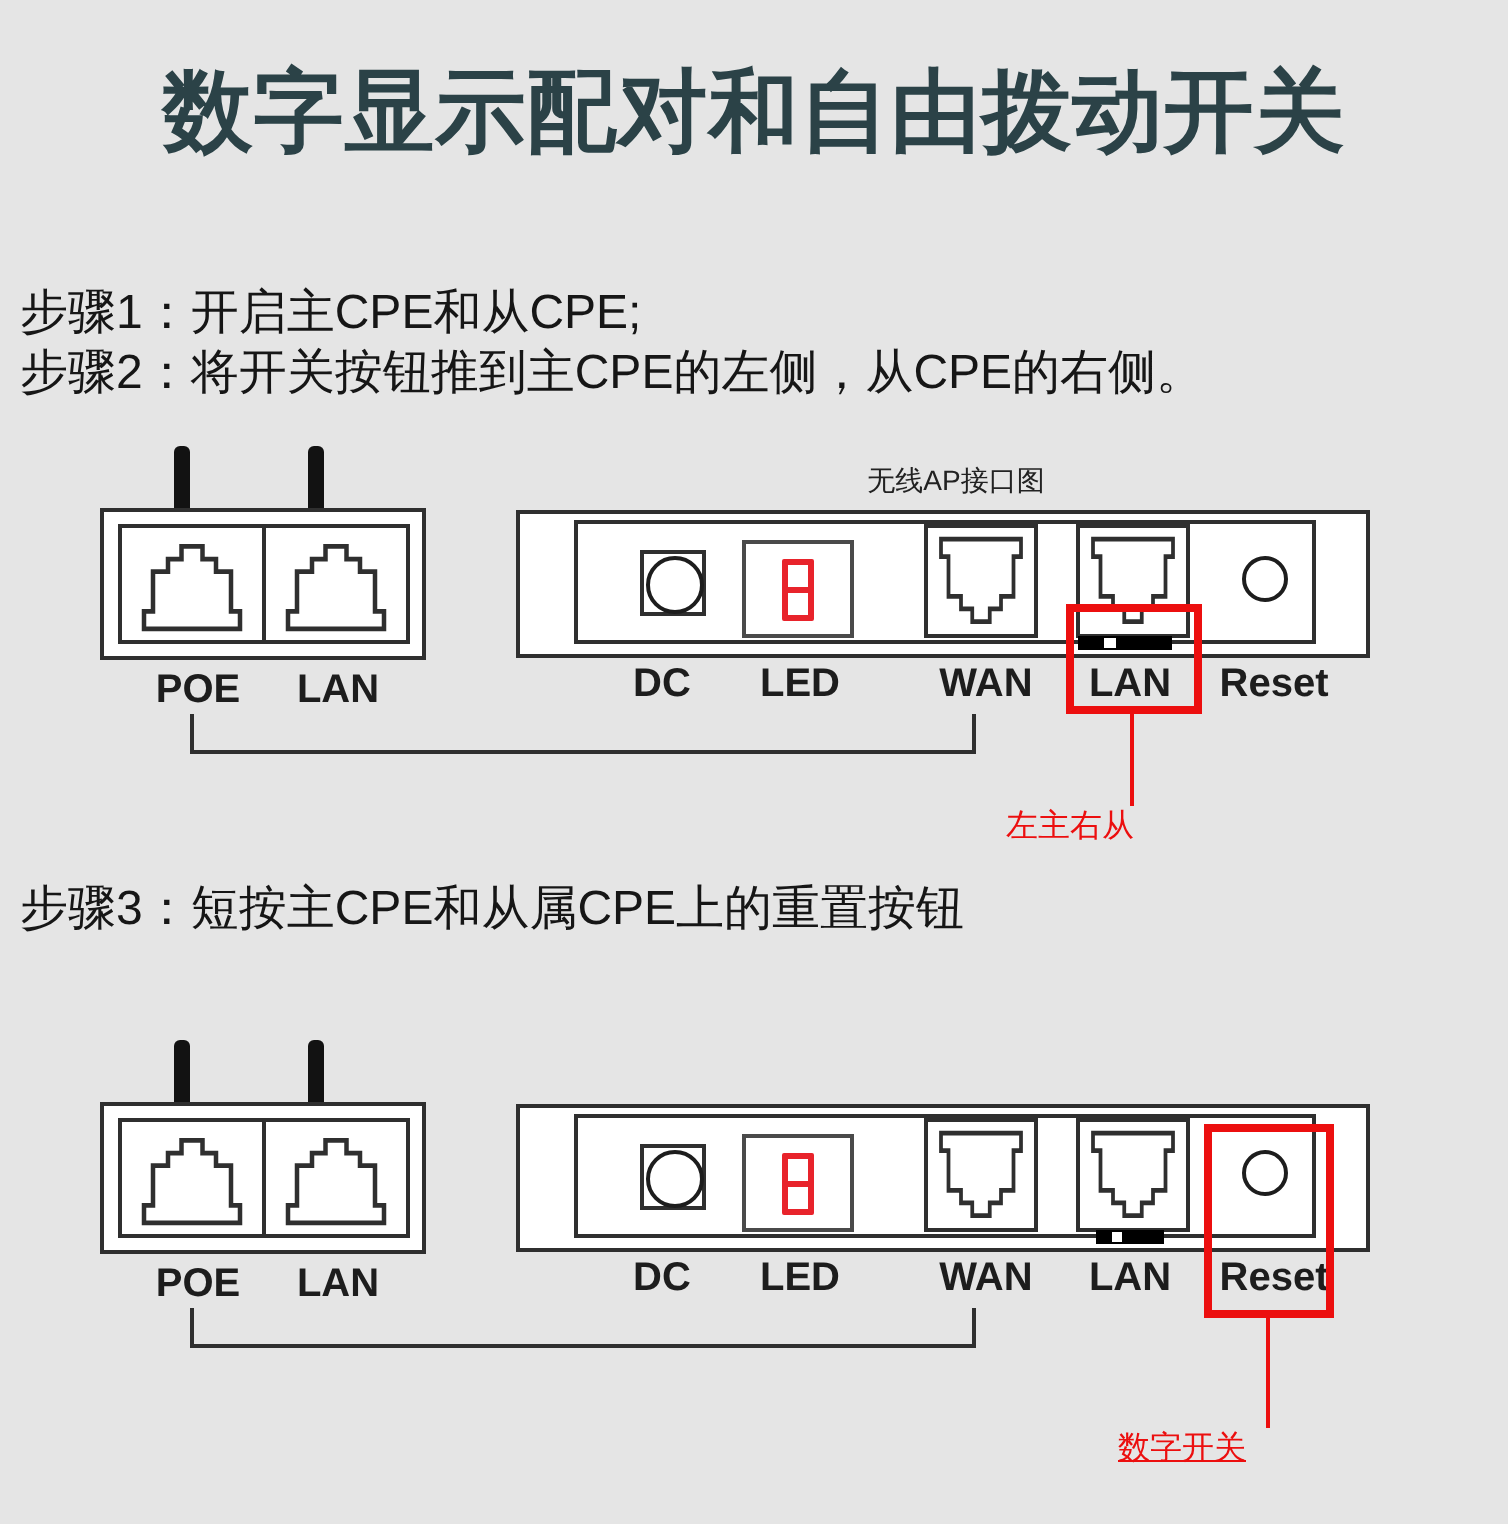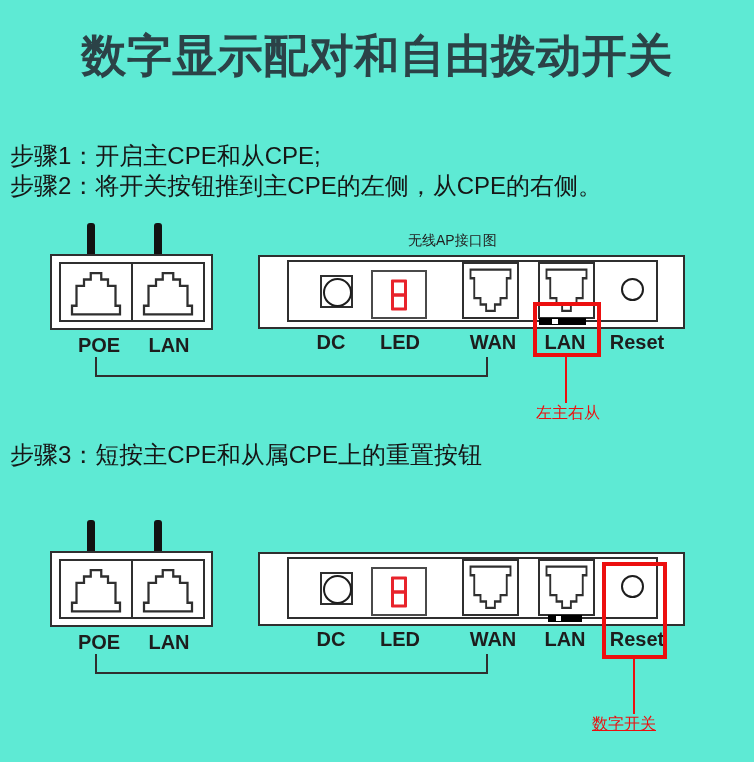--- a/index.html
+++ b/index.html
@@ -1,17 +1,17 @@
 <!DOCTYPE html>
 <html><head>
 <meta charset="utf-8">
 <style>
   html,body { margin:0; padding:0; background:#fff; }
   .canvas {
-    position:relative; width:754px; height:762px; background:#5eead4;
+    position:relative; width:754px; height:762px; background:#e5e5e5;
     font-family:"Liberation Sans", sans-serif; overflow:hidden;
     margin:0 auto;
   }
   .page-title {
     position:absolute; top:26px; left:0; width:754px; text-align:center;
     font-size:45px; font-weight:bold; color:#2b4247; letter-spacing:0.5px;
     white-space:nowrap;
   }
   .step-text {
     position:absolute; left:10px; font-size:24px; color:#161616; white-space:nowrap;
@@ -50,21 +50,21 @@
   .dev-poe { left:74px; top:111px; width:50px; }
   .dev-lan { left:144px; top:111px; width:50px; }
 
   .bracket {
     position:absolute; left:95px; top:134px; width:393px; height:20px;
     border-left:2px solid #2f2f2f; border-right:2px solid #2f2f2f;
     border-bottom:2px solid #2f2f2f; box-sizing:border-box;
   }
 
   .ap-title {
-    position:absolute; left:408px; top:9px; width:140px; text-align:left;
+    position:absolute; left:408px; top:9px; width:140px; text-align:center;
     font-size:14px; color:#222; white-space:nowrap;
   }
 
   .panel-outer {
     position:absolute; left:258px; top:32px; width:427px; height:74px;
     border:2px solid #2f2f2f; box-sizing:border-box; background:#fff;
   }
   .panel-inner {
     position:absolute; left:287px; top:37px; width:371px; height:62px;
     border:2px solid #2f2f2f; box-sizing:border-box;
@@ -118,21 +118,21 @@
   .pl-lan   { left:535px; top:108px; width:60px; }
   .pl-reset { left:607px; top:108px; width:60px; }
 
   .hl-box { position:absolute; border:4px solid #ec0f0f; box-sizing:border-box; }
   .hl-box-top    { left:533px; top:79px; width:68px; height:55px; }
   .hl-box-bottom { left:602px; top:42px; width:65px; height:97px; }
   .hl-line { position:absolute; width:2px; background:#ec0f0f; }
   .hl-line-top    { left:565px; top:134px; height:46px; }
   .hl-line-bottom { left:633px; top:139px; height:55px; }
   .hl-text {
-    position:absolute; width:130px; text-align:center; font-size:16px;
+    position:absolute; width:130px; font-size:16px;
     color:#ec0f0f; white-space:nowrap;
   }
   .hl-text-top    { left:503px; top:180px; }
   .hl-text-bottom { left:559px; top:194px;text-decoration:underline; }
 </style>
 </head>
 <body>
 
 <div class="canvas">
 

